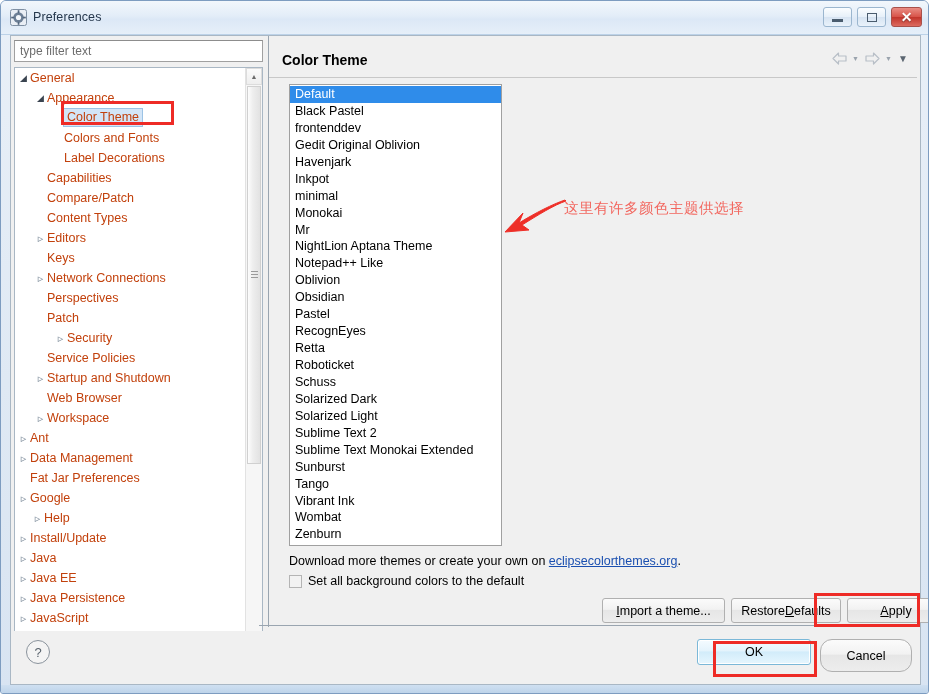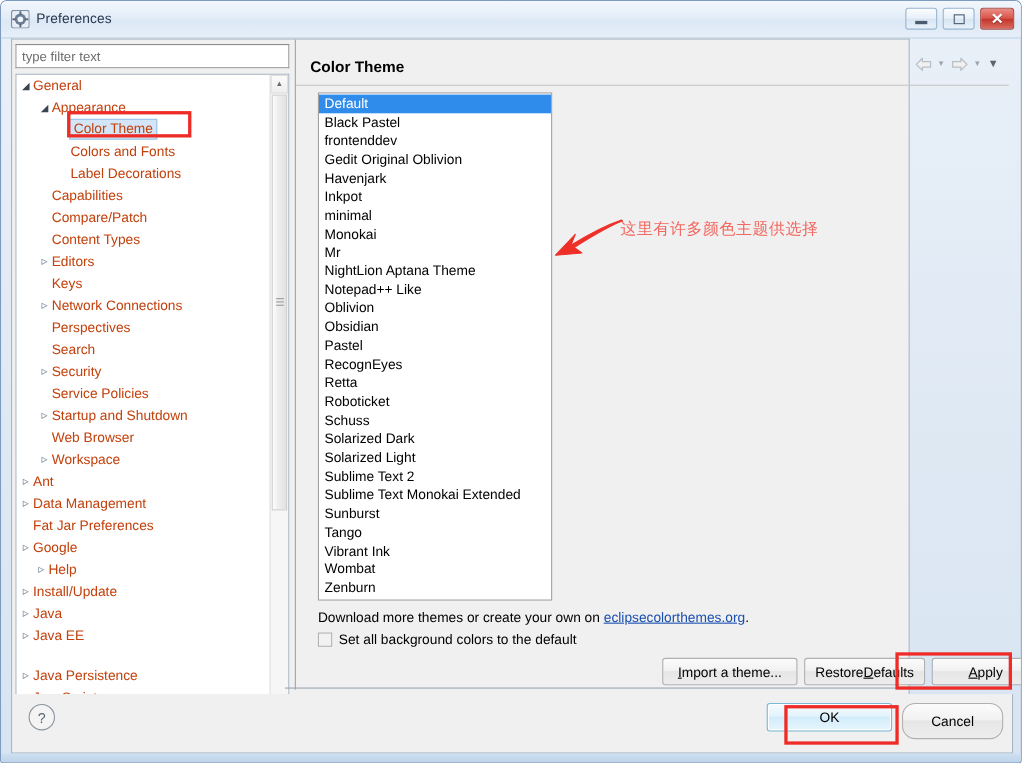--- a/index.html
+++ b/index.html
@@ -74,21 +74,21 @@
     font-size: 14px;
     font-weight: bold;
     line-height: 1;
     text-shadow: 0 1px 1px rgba(0,0,0,.35);
   }
 
   
   #client {
     position: absolute;
     left: 9px; top: 34px;
-    width: 817px;
+    width: 911px;
     height: 596px;
     background: #f0f0f0;
     border: 1px solid #a9b7c4;
     border-bottom: none;
     box-sizing: border-box;
   }
 
   
   #filter-input {
     position: absolute;
@@ -456,35 +456,35 @@
           <div class="tree-row selected" style="padding-left: 36px;"><span class="twisty none"></span><span class="tree-label">Color Theme</span></div>
           <div class="tree-row" style="padding-left: 36px;"><span class="twisty none"></span><span class="tree-label">Colors and Fonts</span></div>
           <div class="tree-row" style="padding-left: 36px;"><span class="twisty none"></span><span class="tree-label">Label Decorations</span></div>
           <div class="tree-row" style="padding-left: 19px;"><span class="twisty none"></span><span class="tree-label">Capabilities</span></div>
           <div class="tree-row" style="padding-left: 19px;"><span class="twisty none"></span><span class="tree-label">Compare/Patch</span></div>
           <div class="tree-row" style="padding-left: 19px;"><span class="twisty none"></span><span class="tree-label">Content Types</span></div>
           <div class="tree-row" style="padding-left: 19px;"><span class="twisty closed"></span><span class="tree-label">Editors</span></div>
           <div class="tree-row" style="padding-left: 19px;"><span class="twisty none"></span><span class="tree-label">Keys</span></div>
           <div class="tree-row" style="padding-left: 19px;"><span class="twisty closed"></span><span class="tree-label">Network Connections</span></div>
           <div class="tree-row" style="padding-left: 19px;"><span class="twisty none"></span><span class="tree-label">Perspectives</span></div>
-          <div class="tree-row" style="padding-left: 19px;"><span class="twisty none"></span><span class="tree-label">Search</span></div>
-          <div class="tree-row" style="padding-left: 19px;"><span class="twisty closed"></span><span class="tree-label">Security</span></div>
+          <div class="tree-row" style="padding-left: 19px;"><span class="twisty none"></span><span class="tree-label">Patch</span></div>
+          <div class="tree-row" style="padding-left: 19px; margin-left: 20px;"><span class="twisty closed"></span><span class="tree-label">Security</span></div>
           <div class="tree-row" style="padding-left: 19px;"><span class="twisty none"></span><span class="tree-label">Service Policies</span></div>
           <div class="tree-row" style="padding-left: 19px;"><span class="twisty closed"></span><span class="tree-label">Startup and Shutdown</span></div>
           <div class="tree-row" style="padding-left: 19px;"><span class="twisty none"></span><span class="tree-label">Web Browser</span></div>
           <div class="tree-row" style="padding-left: 19px;"><span class="twisty closed"></span><span class="tree-label">Workspace</span></div>
           <div class="tree-row" style="padding-left: 2px;"><span class="twisty closed"></span><span class="tree-label">Ant</span></div>
           <div class="tree-row" style="padding-left: 2px;"><span class="twisty closed"></span><span class="tree-label">Data Management</span></div>
           <div class="tree-row" style="padding-left: 2px;"><span class="twisty none"></span><span class="tree-label">Fat Jar Preferences</span></div>
           <div class="tree-row" style="padding-left: 2px;"><span class="twisty closed"></span><span class="tree-label">Google</span></div>
           <div class="tree-row" style="padding-left: 16px;"><span class="twisty closed"></span><span class="tree-label">Help</span></div>
           <div class="tree-row" style="padding-left: 2px;"><span class="twisty closed"></span><span class="tree-label">Install/Update</span></div>
           <div class="tree-row" style="padding-left: 2px;"><span class="twisty closed"></span><span class="tree-label">Java</span></div>
           <div class="tree-row" style="padding-left: 2px;"><span class="twisty closed"></span><span class="tree-label">Java EE</span></div>
-          <div class="tree-row" style="padding-left: 2px; margin-top: 16px;"><span class="twisty closed"></span><span class="tree-label">Java Persistence</span></div>
+          <div class="tree-row" style="padding-left: 2px;"><span class="twisty closed"></span><span class="tree-label">Java Persistence</span></div>
           <div class="tree-row" style="padding-left: 2px;"><span class="twisty closed"></span><span class="tree-label">JavaScript</span></div>
         </div>
       <div id="tree-scroll">
         <div class="sb-arrow up">▲</div>
         <div id="tree-thumb">
           <span class="grip">
               <i></i>
               <i></i>
               <i></i>
             </span>

